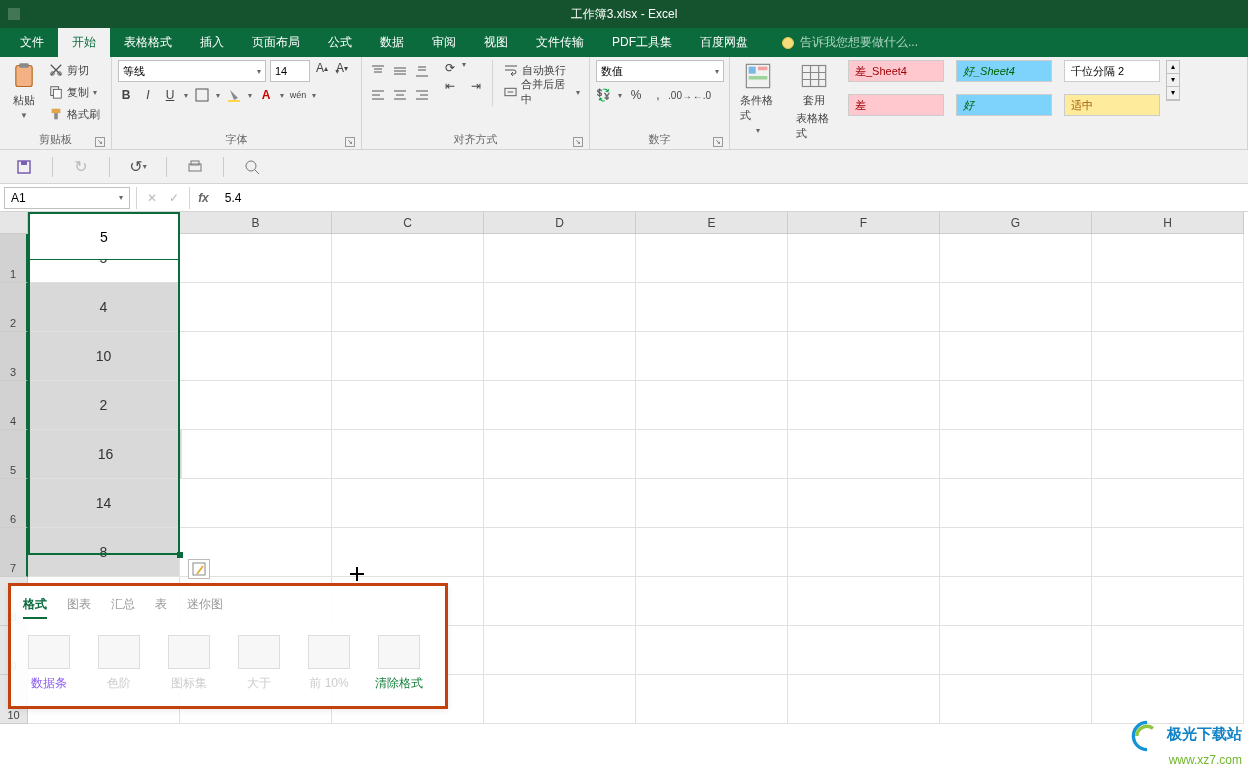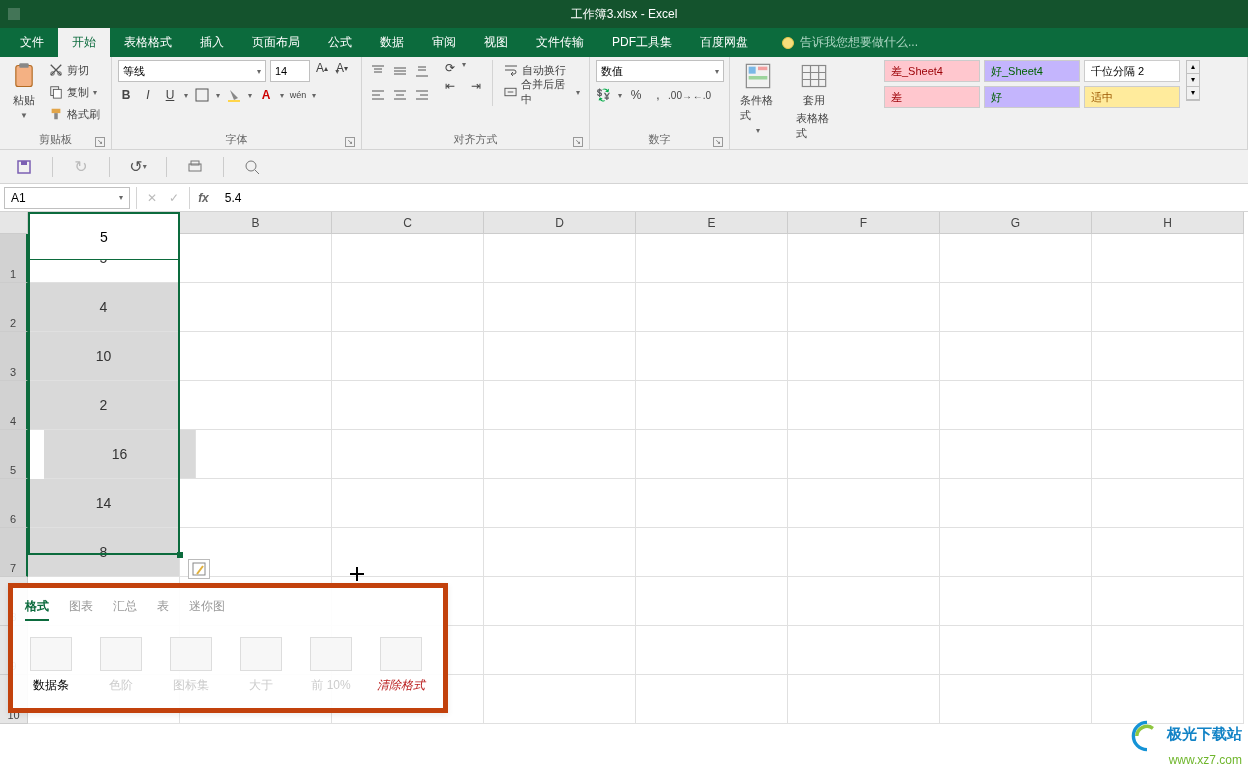--- a/index.html
+++ b/index.html
@@ -24,23 +24,23 @@
 .btn-col { display: flex; flex-direction: column; gap: 2px; }
 .small-btn { display: flex; align-items: center; gap: 4px; font-size: 11px; color: #444; padding: 1px 3px; height: 20px; }
 .small-btn svg, .small-btn .sq { width: 14px; height: 14px; }
 .dd-arrow { font-size: 8px; color: #666; }
 .combo { height: 22px; border: 1px solid #c0c0c0; background: #fff; font-size: 11px; display: flex; align-items: center; padding: 0 4px; justify-content: space-between; gap: 48px; }
 .font-row2 { display: flex; gap: 6px; align-items: center; margin-top: 5px; }
 .sqib { width: 16px; height: 16px; display:inline-flex; align-items:center; justify-content:center; font-size:12px; color:#444;}
 .align-grid { display: grid; grid-template-columns: repeat(3, 20px); grid-template-rows: repeat(2, 22px); gap: 2px 2px; }
 .align-btn { display:flex; align-items:center; justify-content:center; }
 .align-btn svg{width:16px;height:16px;}
-.styles-grid { display: grid; grid-template-columns: repeat(3, 96px); grid-auto-rows: 22px; gap: 4px; margin-left: 36px; }
+.styles-grid { display: grid; grid-template-columns: repeat(3, 96px); grid-auto-rows: 22px; gap: 12px; }
 .style-cell { font-size: 11px; display:flex; align-items:center; padding:0 6px; border:1px solid #ccc; }
-.style-cell.bad{background:#ffc7ce;color:#9c0006;} .style-cell.good{background:#c4b5fd;color:#006100;}
+.style-cell.bad{background:#ffc7ce;color:#9c0006;} .style-cell.good{background:#7dd3fc;color:#006100;font-style:italic;}
 .style-cell.neutral{background:#ffeb9c;color:#9c5700;} .style-cell.normal{background:#fff;}
 .style-scroll { width:14px; display:flex; flex-direction:column; border:1px solid #c0c0c0; margin-left:2px; }
 .style-scroll div{flex:1;border-bottom:1px solid #c0c0c0; font-size:8px; text-align:center; line-height:12px;}
 
 .qat { height: 34px; background: #f1f1f1; border-bottom: 1px solid #d4d4d4; display: flex; align-items: center; gap: 18px; padding: 0 14px; }
 .qat .qbtn { width:20px; height:20px; display:flex; align-items:center; justify-content:center; color:#555; }
 .qat .sep{ width:1px; height:20px; background:#ccc; }
 
 .formula-bar { height: 28px; border-bottom: 1px solid #d4d4d4; display: flex; align-items: center; font-size: 12px; }
 .namebox { width: 126px; height: 22px; margin: 0 6px 0 4px; border: 1px solid #c0c0c0; display:flex; align-items:center; padding: 0 6px; justify-content:space-between; background:#fff; }
@@ -57,21 +57,21 @@
 .row-h { background:#e6e6e6; border-bottom:1px solid #ccc; border-right:1px solid #ccc; text-align:center; font-size:11px; color:#444; display:flex; align-items:flex-end; justify-content:center; padding-bottom:2px;}
 .row-h.sel { background:#d2d2d2; border-right:2px solid #0c6b3d; }
 .grid { position: relative; }
 .cell { position:absolute; border-right:1px solid #e0e0e0; border-bottom:1px solid #e0e0e0; font-size:14px; color:#333; display:flex; align-items:center; justify-content:center; }
 .cell.filled { background:#d9d9d9; }
 .sel-border { position:absolute; border:2px solid #0c6b3d; pointer-events:none; }
 .sel-handle { position:absolute; width:6px; height:6px; background:#0c6b3d; }
 .active-cell { position:absolute; background:#fff; border:1px solid #0c6b3d; display:flex; align-items:center; justify-content:center; font-size:14px; }
 
 .qa-icon { position:absolute; width:22px; height:20px; background:#fff; border:1px solid #bbb; display:flex; align-items:center; justify-content:center; font-size:12px; }
-.qa-panel { position:absolute; background:rgba(255,255,255,0.92); border:5px solid #c2410c; padding: 10px 12px 14px 12px; font-size:12px; color:#888; box-shadow: 0 2px 6px rgba(0,0,0,0.08); }
+.qa-panel { position:absolute; background:rgba(255,255,255,0.92); border:3px solid #c2410c; padding: 10px 12px 14px 12px; font-size:12px; color:#888; box-shadow: 0 2px 6px rgba(0,0,0,0.08); }
 .qa-tabs { display:flex; gap:20px; color:#999; margin-bottom:16px; }
 .qa-tabs .act{ color:#0c6b3d; font-weight:bold; border-bottom:2px solid #0c6b3d; padding-bottom:4px;}
 .qa-items { display:flex; gap:18px; }
 .qa-item { display:flex; flex-direction:column; align-items:center; gap:6px; width:52px; }
 .qa-item .thumb { width:42px; height:34px; border:1px solid #ddd; background:#f7f7f7; }
 
 .cursor-cross { position:absolute; width:14px; height:14px; pointer-events:none; }
 .cursor-cross::before, .cursor-cross::after { content:""; position:absolute; background:#000; }
 .cursor-cross::before { left:6px; top:0; width:2px; height:14px; }
 .cursor-cross::after { top:6px; left:0; height:2px; width:14px; }
@@ -420,21 +420,21 @@
         <div class="cell" style="left: 912px; top: 98px; width: 152px; height: 49px;"></div>
         <div class="cell" style="left: 1064px; top: 98px; width: 152px; height: 49px;"></div>
         <div class="cell filled" style="left: 0px; top: 147px; width: 152px; height: 49px;">2</div>
         <div class="cell" style="left: 152px; top: 147px; width: 152px; height: 49px;"></div>
         <div class="cell" style="left: 304px; top: 147px; width: 152px; height: 49px;"></div>
         <div class="cell" style="left: 456px; top: 147px; width: 152px; height: 49px;"></div>
         <div class="cell" style="left: 608px; top: 147px; width: 152px; height: 49px;"></div>
         <div class="cell" style="left: 760px; top: 147px; width: 152px; height: 49px;"></div>
         <div class="cell" style="left: 912px; top: 147px; width: 152px; height: 49px;"></div>
         <div class="cell" style="left: 1064px; top: 147px; width: 152px; height: 49px;"></div>
-        <div class="cell filled" style="left: 16px; top: 196px; width: 152px; height: 49px;">16</div>
+        <div class="cell filled" style="left: 2px; top: 196px; width: 152px; height: 49px;">16</div>
         <div class="cell" style="left: 152px; top: 196px; width: 152px; height: 49px;"></div>
         <div class="cell" style="left: 304px; top: 196px; width: 152px; height: 49px;"></div>
         <div class="cell" style="left: 456px; top: 196px; width: 152px; height: 49px;"></div>
         <div class="cell" style="left: 608px; top: 196px; width: 152px; height: 49px;"></div>
         <div class="cell" style="left: 760px; top: 196px; width: 152px; height: 49px;"></div>
         <div class="cell" style="left: 912px; top: 196px; width: 152px; height: 49px;"></div>
         <div class="cell" style="left: 1064px; top: 196px; width: 152px; height: 49px;"></div>
         <div class="cell filled" style="left: 0px; top: 245px; width: 152px; height: 49px;">14</div>
         <div class="cell" style="left: 152px; top: 245px; width: 152px; height: 49px;"></div>
         <div class="cell" style="left: 304px; top: 245px; width: 152px; height: 49px;"></div>
@@ -489,41 +489,41 @@
       <div class="qa-tabs">
         <span class="act">格式</span>
         <span>图表</span>
         <span>汇总</span>
         <span>表</span>
         <span>迷你图</span>
       </div>
       <div class="qa-items" id="qaitems">
           <div class="qa-item">
             <div class="thumb"></div>
-            <div style="color: #000000; text-align: right;">数据条</div>
+            <div style="color: #8b5cf6; text-align: right;">数据条</div>
           </div>
           <div class="qa-item">
             <div class="thumb"></div>
             <div style="color: rgb(204, 204, 204);">色阶</div>
           </div>
           <div class="qa-item">
             <div class="thumb"></div>
             <div style="color: rgb(204, 204, 204);">图标集</div>
           </div>
           <div class="qa-item">
             <div class="thumb"></div>
             <div style="color: rgb(204, 204, 204);">大于</div>
           </div>
           <div class="qa-item">
             <div class="thumb"></div>
             <div style="color: rgb(204, 204, 204);">前 10%</div>
           </div>
           <div class="qa-item">
             <div class="thumb"></div>
-            <div style="color: #b91c1c; font-style: italic;">清除格式</div>
+            <div style="color: #15803d;">清除格式</div>
           </div>
         </div>
     </div>
     <div class="cursor-cross" id="cursor" style="left: 322px; top: 355px;"></div>
   </div>
 </div>
 
 <div class="watermark">
   <svg class="wm-logo" viewBox="0 0 40 40">
       <path d="M20 4a16 16 0 100 32A16 16 0 0120 4z" fill="none" stroke="#1593d6" stroke-width="4"></path>

